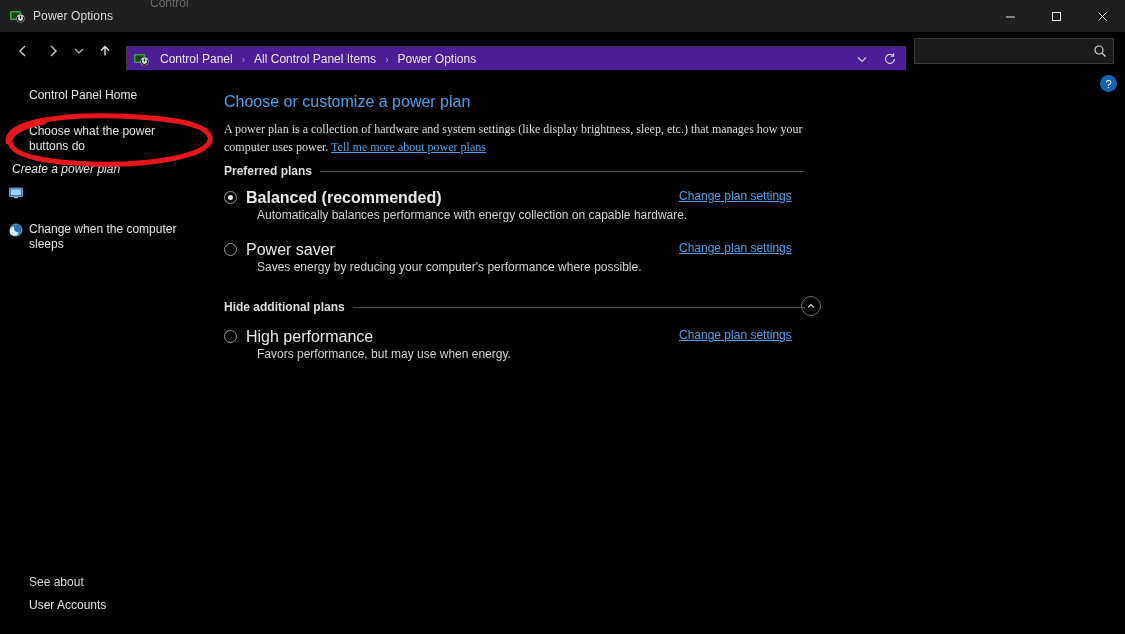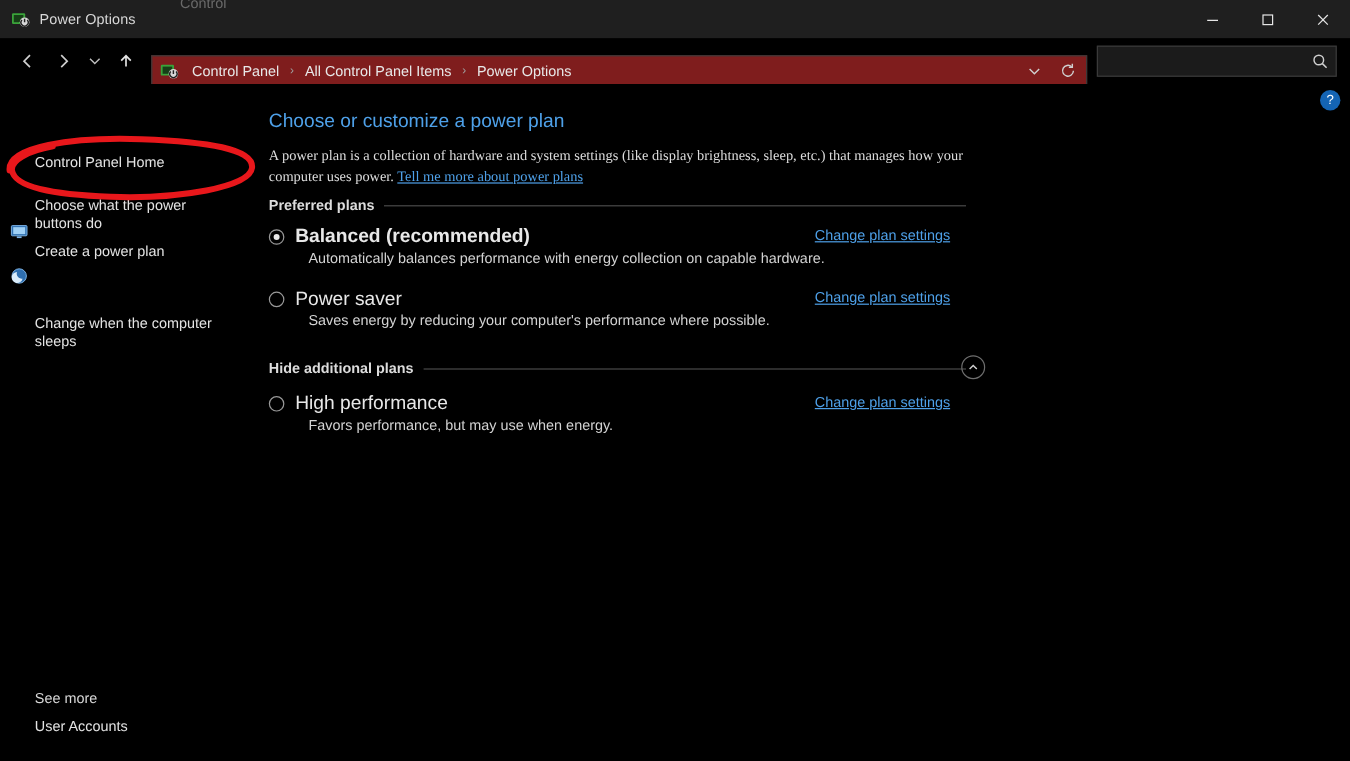--- a/index.html
+++ b/index.html
@@ -55,21 +55,21 @@
   .nav-btn {
     width: 30px; height: 30px;
     display: flex; align-items: center; justify-content: center;
     color: #cfcfcf; font-size: 15px;
   }
   .nav-btn.small { width: 22px; }
   .crumbbar {
     position: relative;
     margin-left: 6px;
     height: 26px; width: 780px;
-    background: #7f1d1d;
+    background: #4c1d95;
     border: 1px solid #3a3a3a;
     display: flex; align-items: center; margin-top: 16px;
   }
   .crumb-icon {
     width: 22px; height: 22px; margin-left: 3px;
     display: flex; align-items: center; justify-content: center;
   }
   .crumbs { display: flex; align-items: center; margin-left: 4px; }
   .crumb {
     font-size: 12px; color: #e8e8e8; padding: 2px 4px;
@@ -115,21 +115,20 @@
   .left-pane {
     position: absolute; left: 0; top: 0; width: 208px; height: 564px;
     background: #000000;
   }
   .lp-link {
     position: absolute;
     font-size: 12px;
     color: #e3e3e3;
     line-height: 15px;
     width: 170px;
-    margin-top: 40px;
   }
   .lp-icon {
     position: absolute; width: 16px; height: 16px;
     display: flex; align-items: center; justify-content: center;
   }
 
   .right-pane {
     position: absolute; left: 208px; top: 0; width: 917px; height: 564px;
   }
   .help-icon {
@@ -312,39 +311,39 @@
       </div>
     </div>
   </div>
 
   <div class="content">
 
     <div class="left-pane">
       <div class="lp-link" style="left:29px; top:18px;">Control Panel Home</div>
 
       <div class="lp-link" style="left:29px; top:54px; width:160px;">Choose what the power buttons do</div>
-      <div class="lp-link" style="left:29px; top:92px;">Create a power plan</div>
+      <div class="lp-link" style="left:12px; top:92px;font-style:italic;">Create a power plan</div>
 
       <div class="lp-icon" style="left:8px; top:115px;">
         <svg width="16" height="16" viewBox="0 0 16 16">
           <rect x="1.5" y="3" width="13" height="8.5" rx="0.8" fill="#2f6fb0" stroke="#7fb6e8" stroke-width="0.8"></rect>
           <rect x="3" y="4.3" width="10" height="5.8" fill="#9fd0f5"></rect>
           <rect x="6" y="12" width="4" height="1.4" fill="#7fb6e8"></rect>
         </svg>
       </div>
 
       <div class="lp-icon" style="left:8px; top:152px;">
         <svg width="16" height="16" viewBox="0 0 16 16">
           <circle cx="8" cy="8" r="6" fill="#2f6fb0" stroke="#7fb6e8" stroke-width="0.8"></circle>
           <path d="M10.8 10.2 A4.2 4.2 0 0 1 6.2 4.6 A4.6 4.6 0 1 0 10.8 10.2 Z" fill="#d9ecfb"></path>
         </svg>
       </div>
       <div class="lp-link" style="left:29px; top:152px; width:165px;">Change when the computer sleeps</div>
 
-      <div class="see-also">See more</div>
+      <div class="see-also">See about</div>
       <div class="see-also-link">User Accounts</div>
     </div>
 
     <div class="right-pane">
       <div class="help-icon">?</div>
 
       <div class="page-title">Choose or customize a power plan</div>
 
       <div class="page-desc">
         <span>A power plan is a collection of hardware and system settings (like display brightness, sleep, etc.) that manages how your computer uses power.</span>

